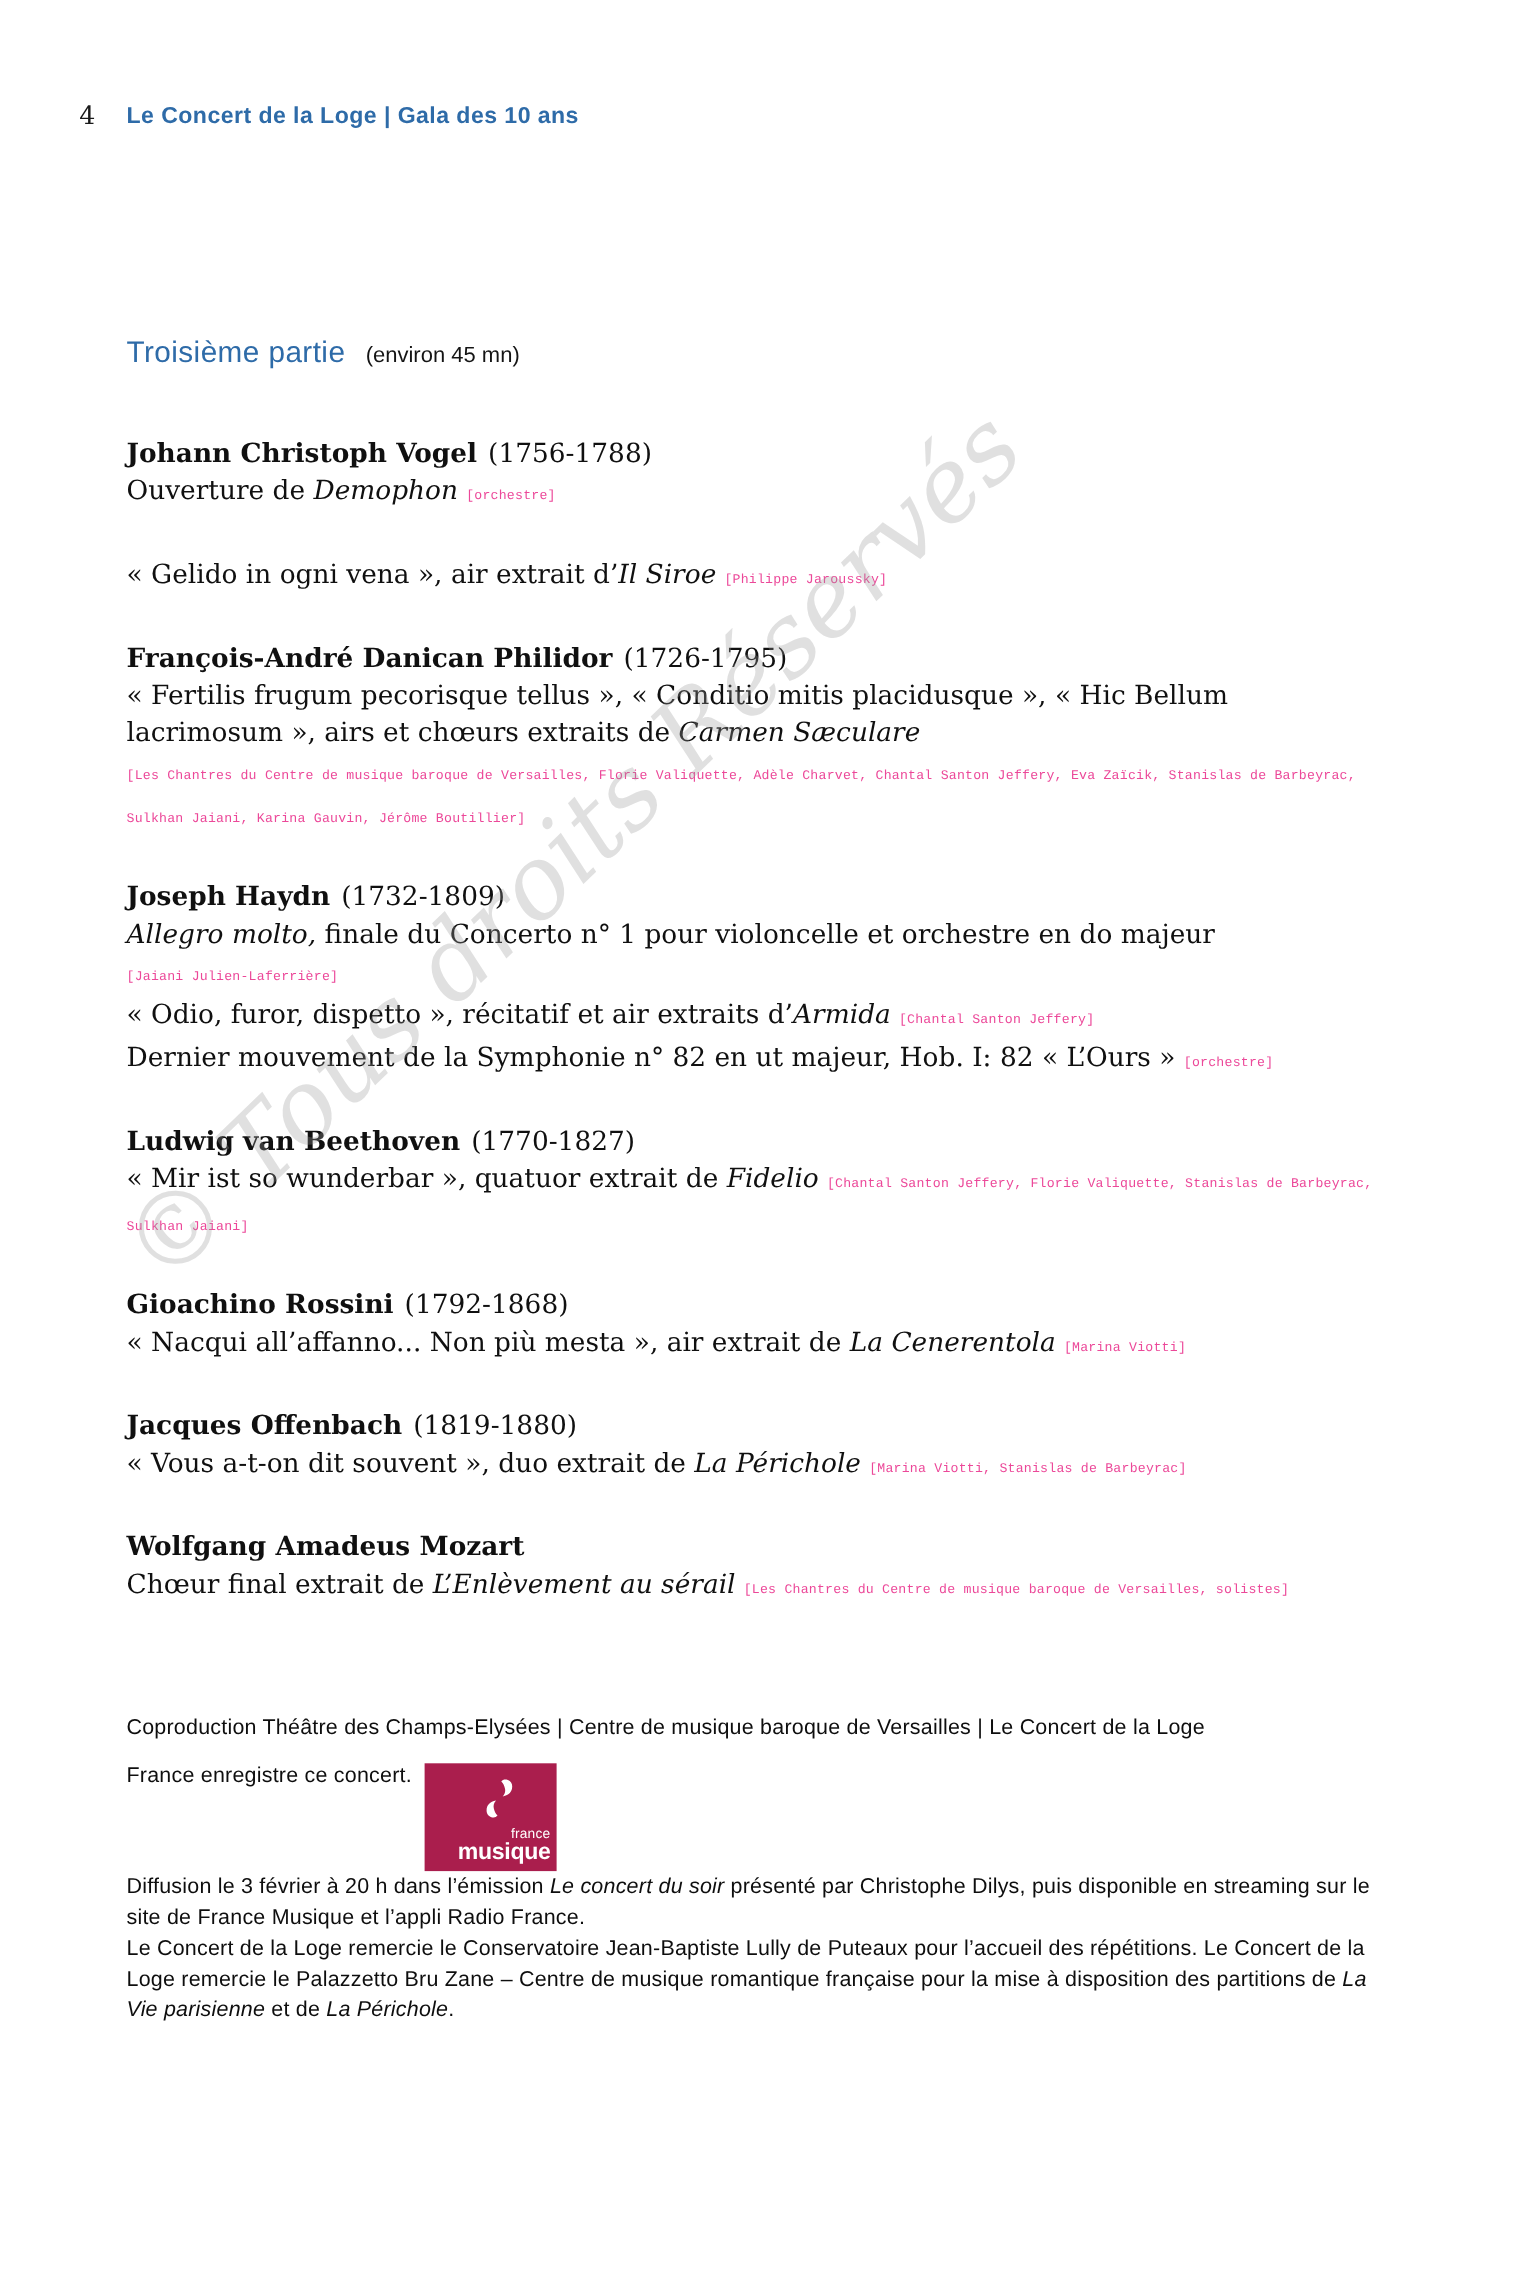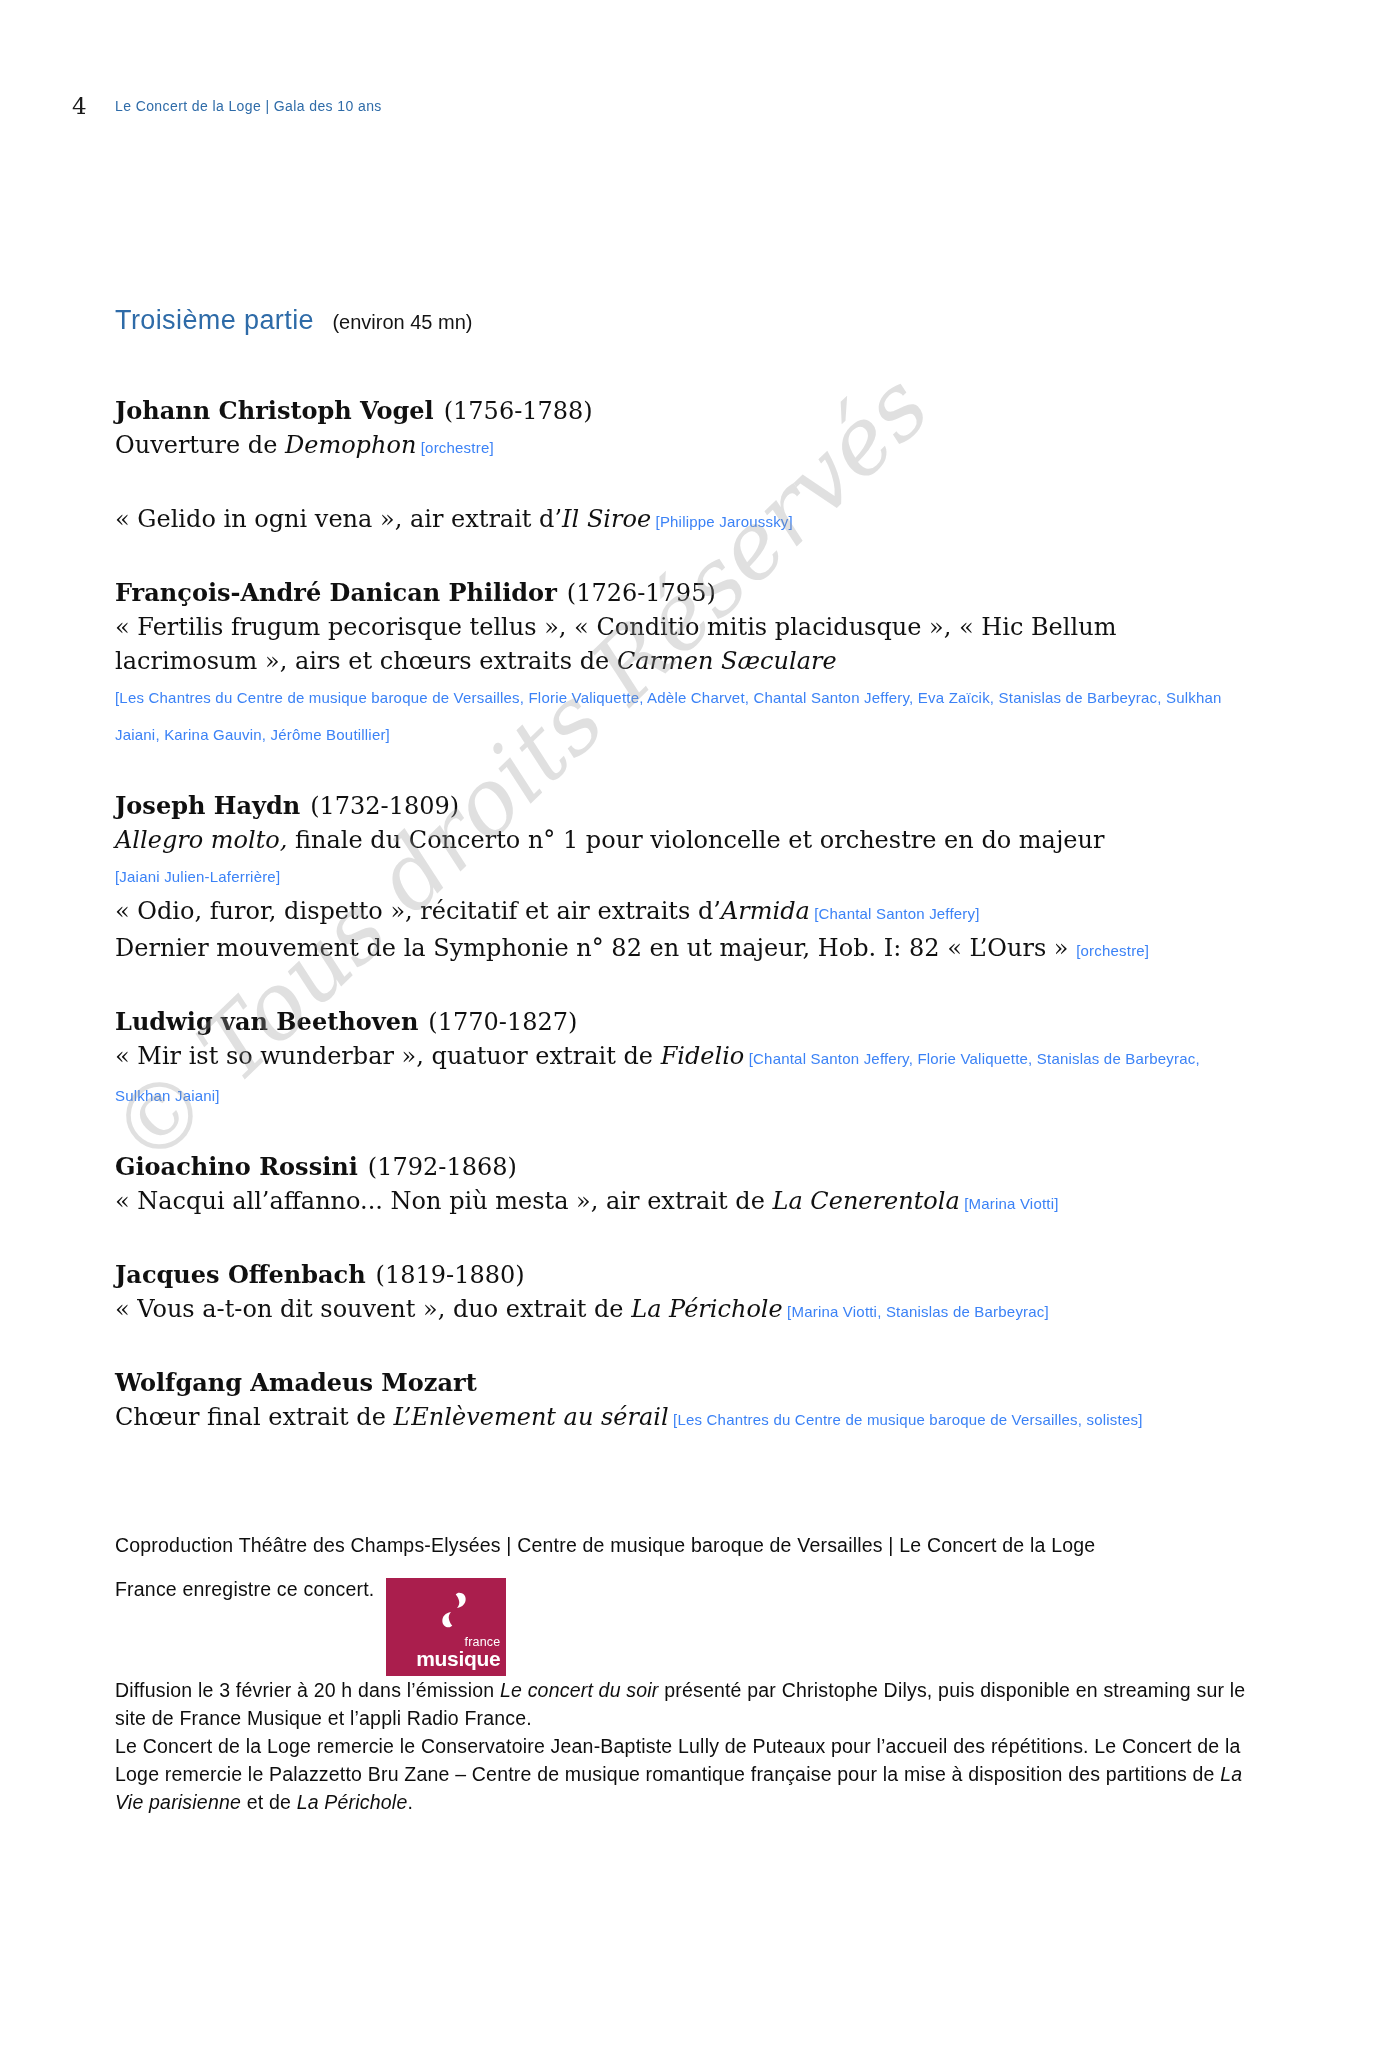--- a/index.html
+++ b/index.html
@@ -13,44 +13,44 @@
   .content { padding: 92px 113px 0 115px; position: relative; }
 
   
   .header { position: relative; height: 28px; }
   .page-number {
     position: absolute; left: -43px; top: 0;
     font-family: "DejaVu Serif", serif;
     font-size: 23px; color: #1a1a1a; line-height: 28px;
   }
   .header-title {
-    font-size: 14px; letter-spacing: 0.4px; line-height: 28px;
-    color: var(--accent, #2e6ba8); font-weight: normal;
+    font-size: 21px; letter-spacing: 0.4px; line-height: 28px;
+    color: var(--accent, #2e6ba8); font-weight: bold;
   }
 
   
   .section-head { margin-top: 182px; margin-bottom: 52px; line-height: 36px; }
   .section-title {
     color: var(--accent, #2e6ba8); font-size: 27px; letter-spacing: 0.4px;
   }
   .section-duration { font-size: 20px; color: #141414; margin-left: 14px; }
 
   
   .entry { margin-bottom: 37px; }
   .entry-head, .work-line {
     font-family: "DejaVu Serif", serif;
     font-size: 24px; line-height: 34px; color: #101010;
   }
   .composer { font-weight: bold; }
   .dates { font-weight: normal; margin-left: 10px; }
   .seg-plain { font-family: "DejaVu Serif", serif; }
   .seg-italic { font-family: "DejaVu Serif", serif; font-style: italic; }
   .seg-note {
-    font-family: Liberation Sans, sans-serif;
-    font-size: 15px; color: #3b82f6; letter-spacing: 0.2px;
+    font-family: Liberation Mono, monospace;
+    font-size: 12px; color: #ec4899; letter-spacing: 0.2px;
   }
 
   
   .coproduction {
     margin-top: 95px; font-size: 19.5px; letter-spacing: 0.2px; color: #0e0e0e;
     line-height: 26px;
   }
   .recording-row { display: flex; align-items: flex-start; margin-top: 20px; height: 98px; }
   .recording-text { font-size: 19.5px; letter-spacing: 0.2px; color: #0e0e0e; }
   .fm-logo {

